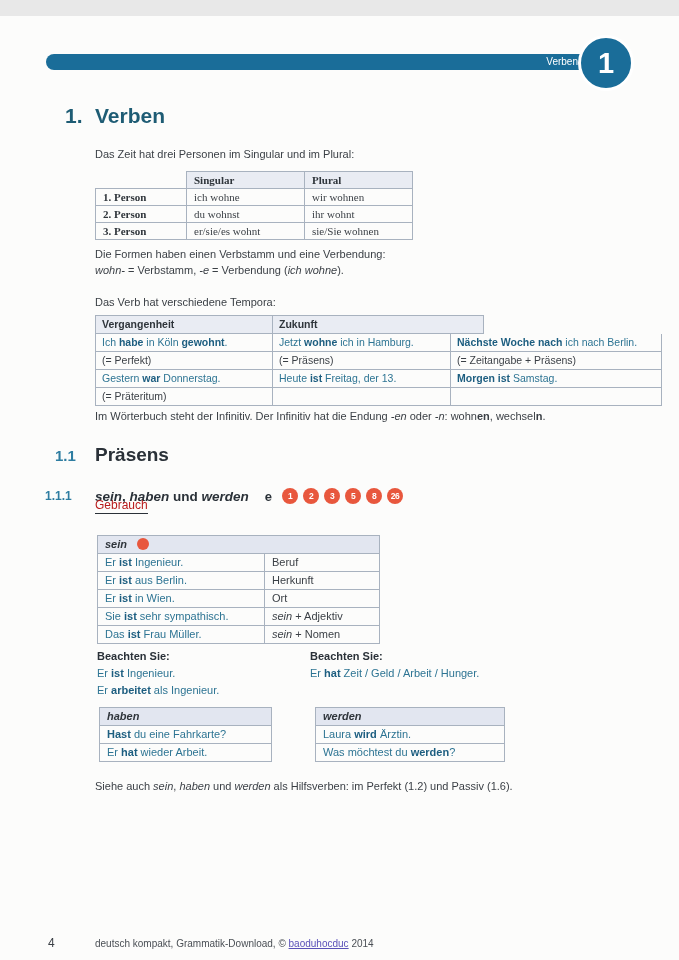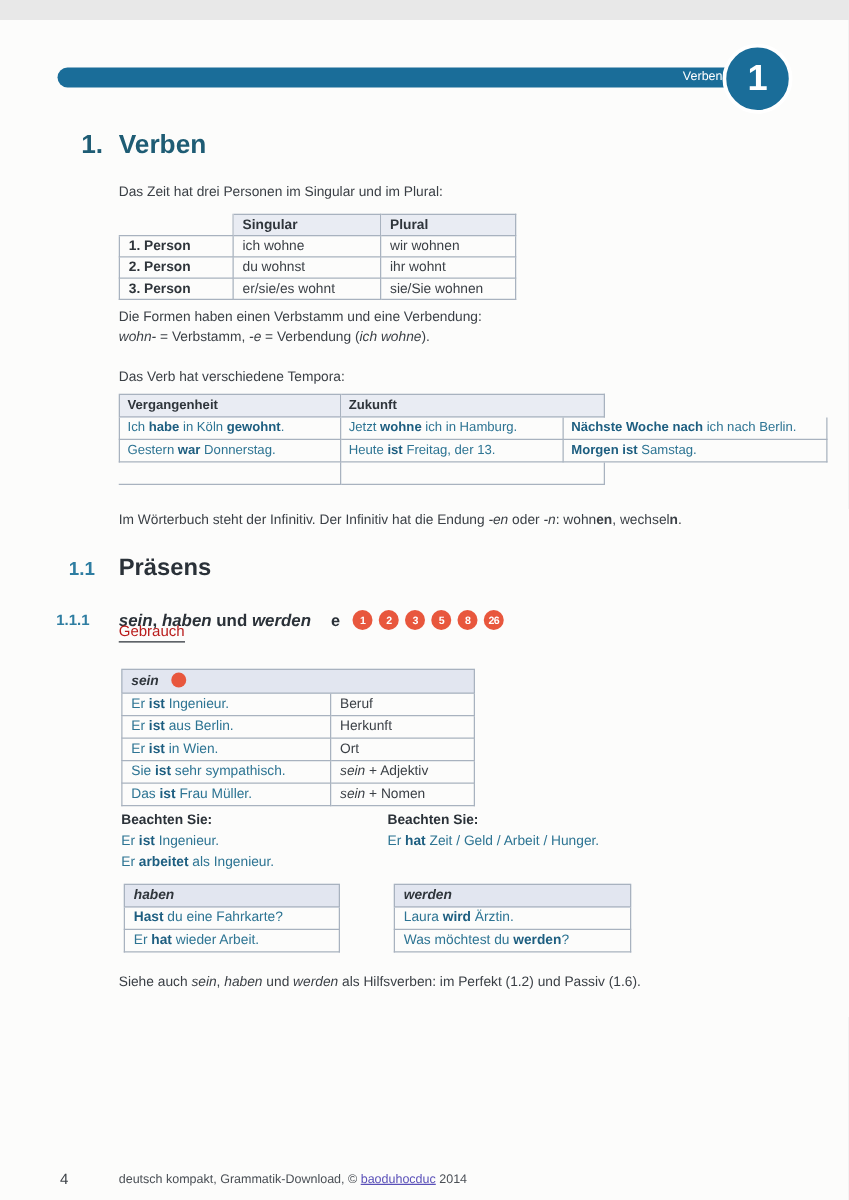--- a/index.html
+++ b/index.html
@@ -51,21 +51,21 @@
   .tbl { position:absolute; font-size:11px; }
   .trow { display:flex; }
   .tcell { padding:1px 7px; line-height:14px; border-right:1px solid #a8b2bf;
            border-bottom:1px solid #a8b2bf; white-space:nowrap; overflow:hidden; }
   .tcell.first { border-left:1px solid #a8b2bf; }
   .trow.toprow .tcell { border-top:1px solid #a8b2bf; }
   .hdr-bg { background:#e9ecf3; font-weight:bold; color:#2f353b; }
   .blank-cell { border-left:none !important; border-top:none !important; background:transparent; }
   .lbl { font-weight:bold; color:#2f353b; }
   
-  .t-persons { left:95px; top:155px; }
+  .t-persons { left:95px; top:155px;font-family:Liberation Serif, serif; }
   .t-persons .c0 { width:92px; } .t-persons .c1 { width:118px; } .t-persons .c2 { width:108px; }
   
   .t-tempora { left:95px; top:299px; font-size:10.5px; }
   .t-tempora .c0 { width:178px; } .t-tempora .c1 { width:178px; } .t-tempora .c2 { width:211px; }
   .t-tempora .tcell { padding:2px 6px; line-height:13px; }
   
   .verb-hdr { background:#e2e6f0; font-weight:bold; font-style:italic; color:#2f353b; }
   .t-sein { left:97px; top:519px; }
   .t-sein .c0 { width:168px; } .t-sein .c1 { width:115px; }
   .t-sein .tcell { padding:2px 7px; line-height:13px; }
@@ -135,25 +135,31 @@
     <div class="trow toprow">
       <div class="tcell c0 first hdr-bg">Vergangenheit</div>
       <div class="tcell c2 hdr-bg">Zukunft</div>
     </div>
     <div class="trow">
       <div class="tcell c0 first teal">Ich <b>habe</b> in Köln <b>gewohnt</b>.</div>
       <div class="tcell c1 teal">Jetzt <b>wohne</b> ich in Hamburg.</div>
       <div class="tcell c2 teal"><b>Nächste Woche nach</b> ich nach Berlin.</div>
     </div>
     <div class="trow">
+      <div class="tcell c0 first">(= Perfekt)</div>
+      <div class="tcell c1">(= Präsens)</div>
+      <div class="tcell c2">(= Zeitangabe + Präsens)</div>
+    </div>
+    <div class="trow">
       <div class="tcell c0 first teal">Gestern <b>war</b> Donnerstag.</div>
       <div class="tcell c1 teal">Heute <b>ist</b> Freitag, der 13.</div>
       <div class="tcell c2 teal"><b>Morgen ist</b> Samstag.</div>
     </div>
     <div class="trow">
+      <div class="tcell c0 first">(= Präteritum)</div>
       <div class="tcell c1">&nbsp;</div>
       <div class="tcell c2">&nbsp;</div>
     </div>
   </div>
 
   <div class="para" style="left:95px; top:393px;">Im Wörterbuch steht der Infinitiv. Der Infinitiv hat die Endung <i>-en</i> oder <i>-n</i>: wohn<b>en</b>, wechsel<b>n</b>.</div>
 
   <div class="h2">
     <span class="sec-num">1.1</span>
     <span class="sec-title">Präsens</span>

